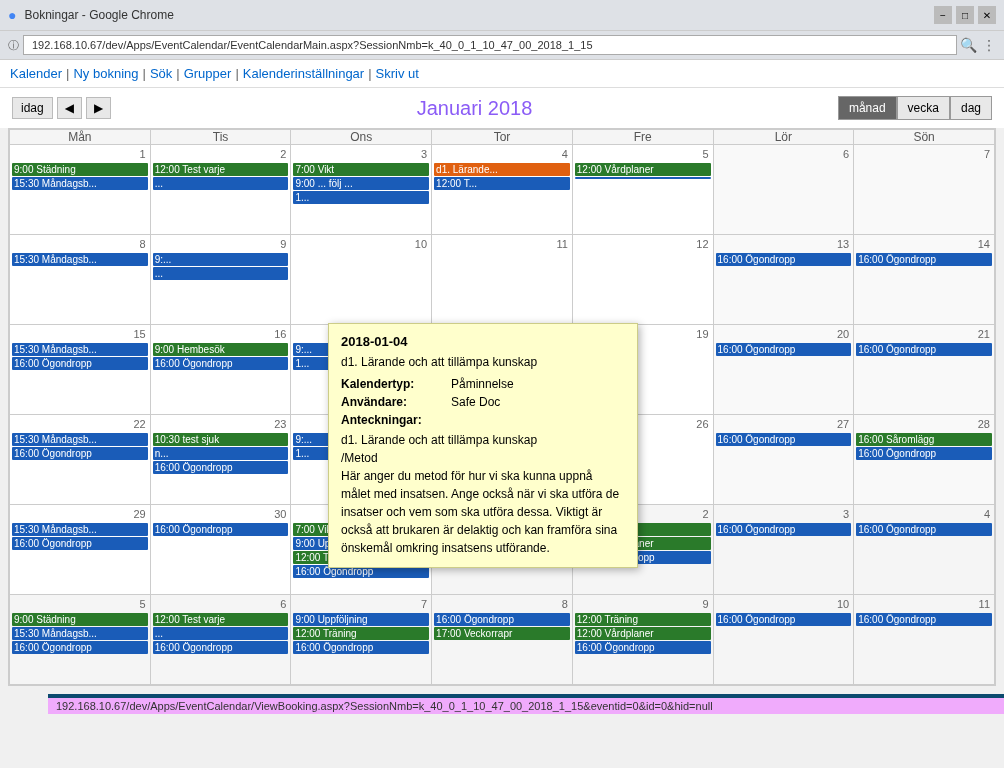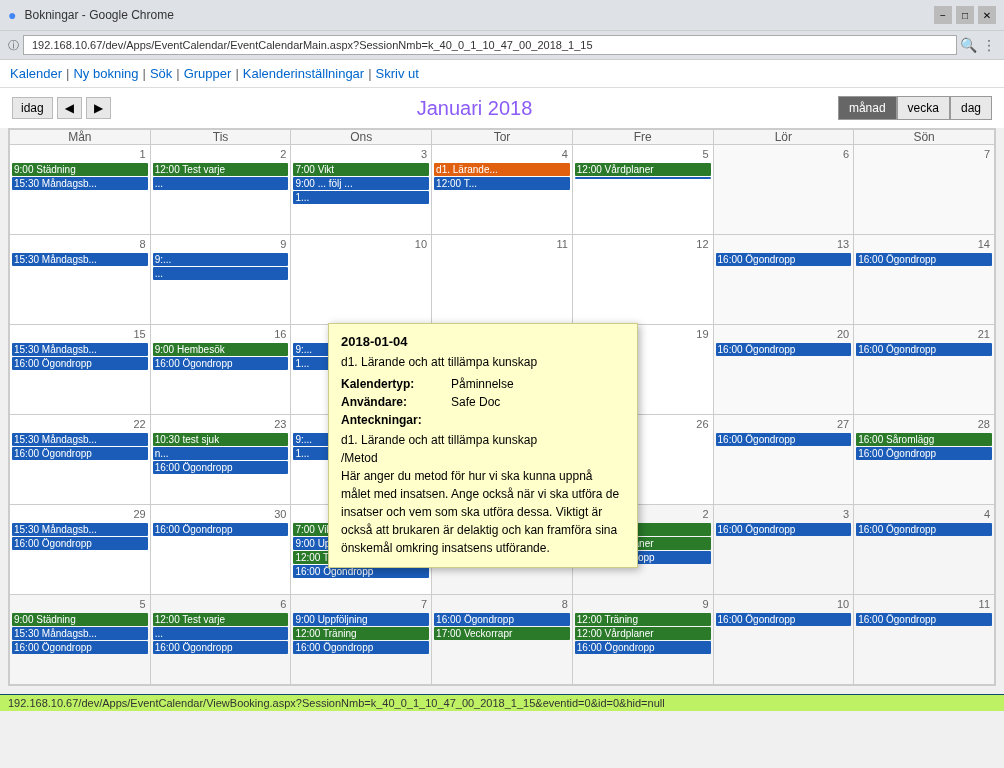--- a/index.html
+++ b/index.html
@@ -159,25 +159,26 @@
     .tooltip-date { font-weight: bold; font-size: 13px; margin-bottom: 6px; }
     .tooltip-title { margin-bottom: 8px; font-size: 12px; }
     .tooltip-row { display: flex; margin-bottom: 4px; align-items: center; }
     .tooltip-label { font-weight: bold; width: 110px; flex-shrink: 0; }
     .tooltip-value { flex: 1; }
     .tooltip-notes-label { font-weight: bold; margin-bottom: 4px; }
     .tooltip-notes-content { line-height: 1.5; }
 
     
     .status-bar {
-      background: #bef264;
-      border-top: 1px solid #0c4a6e;
+      background: #f0abfc;
+      border-top: 4px solid #0c4a6e;
       padding: 2px 8px;
       font-size: 11px;
       color: #333;
+      margin-left: 48px;
     }
 
     .cal-wrapper { position: relative; }
   </style>
 </head>
 <body>
 
 <div class="browser-titlebar">
   <span style="color:#4285f4;font-size:14px;">●</span>
   <span class="browser-titlebar-text">Bokningar - Google Chrome</span>

